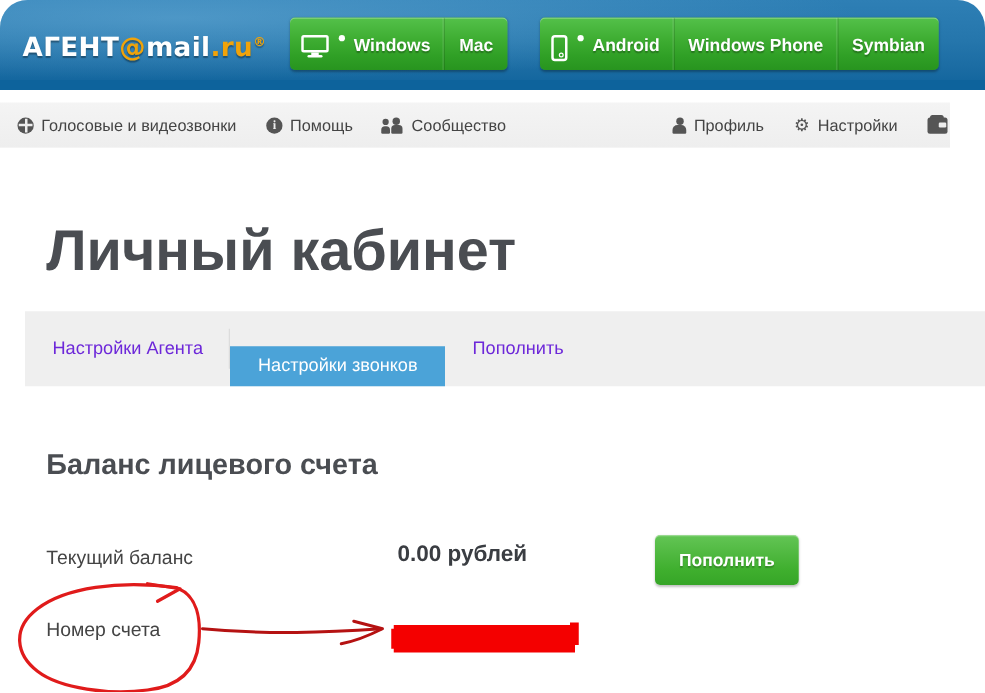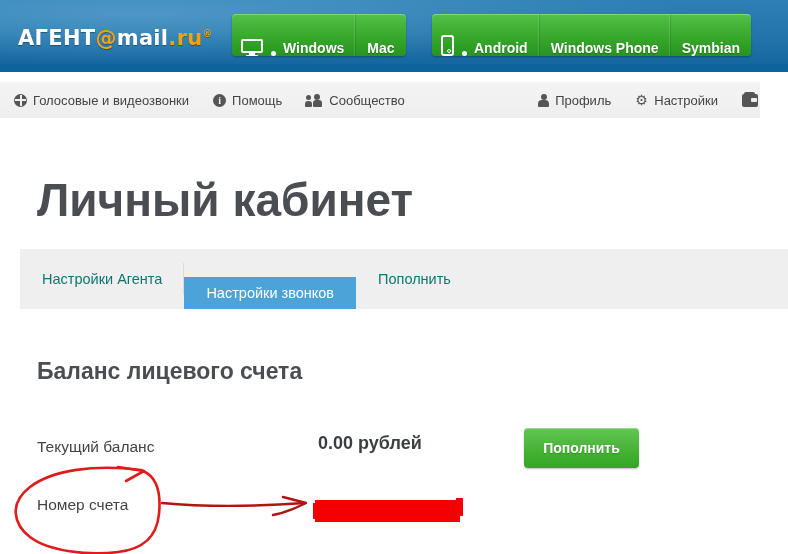--- a/index.html
+++ b/index.html
@@ -2,21 +2,21 @@
 <html><head>
 <meta charset="utf-8">
 <style>
   html,body{margin:0;padding:0;}
   body{
     width:788px;height:554px;overflow:hidden;
     background:#ffffff;
     font-family:"Liberation Sans","DejaVu Sans",sans-serif;
     -webkit-font-smoothing:antialiased;
   }
-  .page{position:relative;width:788px;height:554px;overflow:hidden;background:#fff;}
+  .page{position:relative;width:788px;height:554px;overflow:hidden;background:#fff;border-radius:22px;}
 
   
   .header{
     position:absolute;left:0;top:0;width:788px;height:72px;
     background:linear-gradient(to bottom,#2e7fb5 0%,#2576ac 45%,#1b6ca3 75%,#0f639c 100%);
     overflow:hidden;
   }
   .header:after{
     content:"";position:absolute;left:0;top:0;width:788px;height:72px;
     background:radial-gradient(ellipse at 18% 20%, rgba(120,185,225,.45) 0%, rgba(120,185,225,0) 60%);
@@ -37,22 +37,22 @@
   .pill-group{
     position:absolute;top:14px;height:42px;
     border-radius:4px;overflow:hidden;z-index:4;
     background:linear-gradient(to bottom,#54c14a 0%,#3fae33 40%,#2f9f25 75%,#28941f 100%);
     box-shadow:0 1px 2px rgba(0,0,0,.30), inset 0 1px 0 rgba(255,255,255,.30);
     display:flex;align-items:stretch;
   }
   .pg-desktop{left:232px;}
   .pg-mobile{left:432px;}
   .pill{
-    display:flex;align-items:flex-end;
-    padding:0 11px;
+    display:flex;align-items:flex-start;
+    padding:14px 11px;
     color:#ffffff;font-size:14px;font-weight:bold;
     white-space:nowrap;
     border-right:1px solid rgba(0,0,0,.13);
     box-shadow:inset -1px 0 0 rgba(255,255,255,.14);
     text-shadow:0 1px 1px rgba(0,0,0,.28);
   }
   .pill:last-child{border-right:none;box-shadow:none;}
   .pill .dot{
     display:inline-block;width:5px;height:5px;border-radius:50%;
     background:#ffffff;margin-right:7px;flex:0 0 auto;
@@ -146,21 +146,21 @@
     white-space:nowrap;
   }
 
   .tabstrip{
     position:absolute;left:20px;top:131px;width:768px;height:60px;
     background:#efefef;
     display:flex;align-items:stretch;
   }
   .tab{
     display:flex;align-items:center;justify-content:center;
-    padding:0 22px;font-size:14.5px;color:#0f766e;white-space:nowrap;
+    padding:0 22px;font-size:14.5px;color:#6d28d9;white-space:nowrap;
     position:relative;
   }
   .tab.sep:after{
     content:"";position:absolute;right:0;top:14px;bottom:14px;width:1px;background:#dcdcdc;
   }
   .tab.active{
     background:#4ba3d8;color:#ffffff;margin-top:28px;
   }
 
   .section-title{

